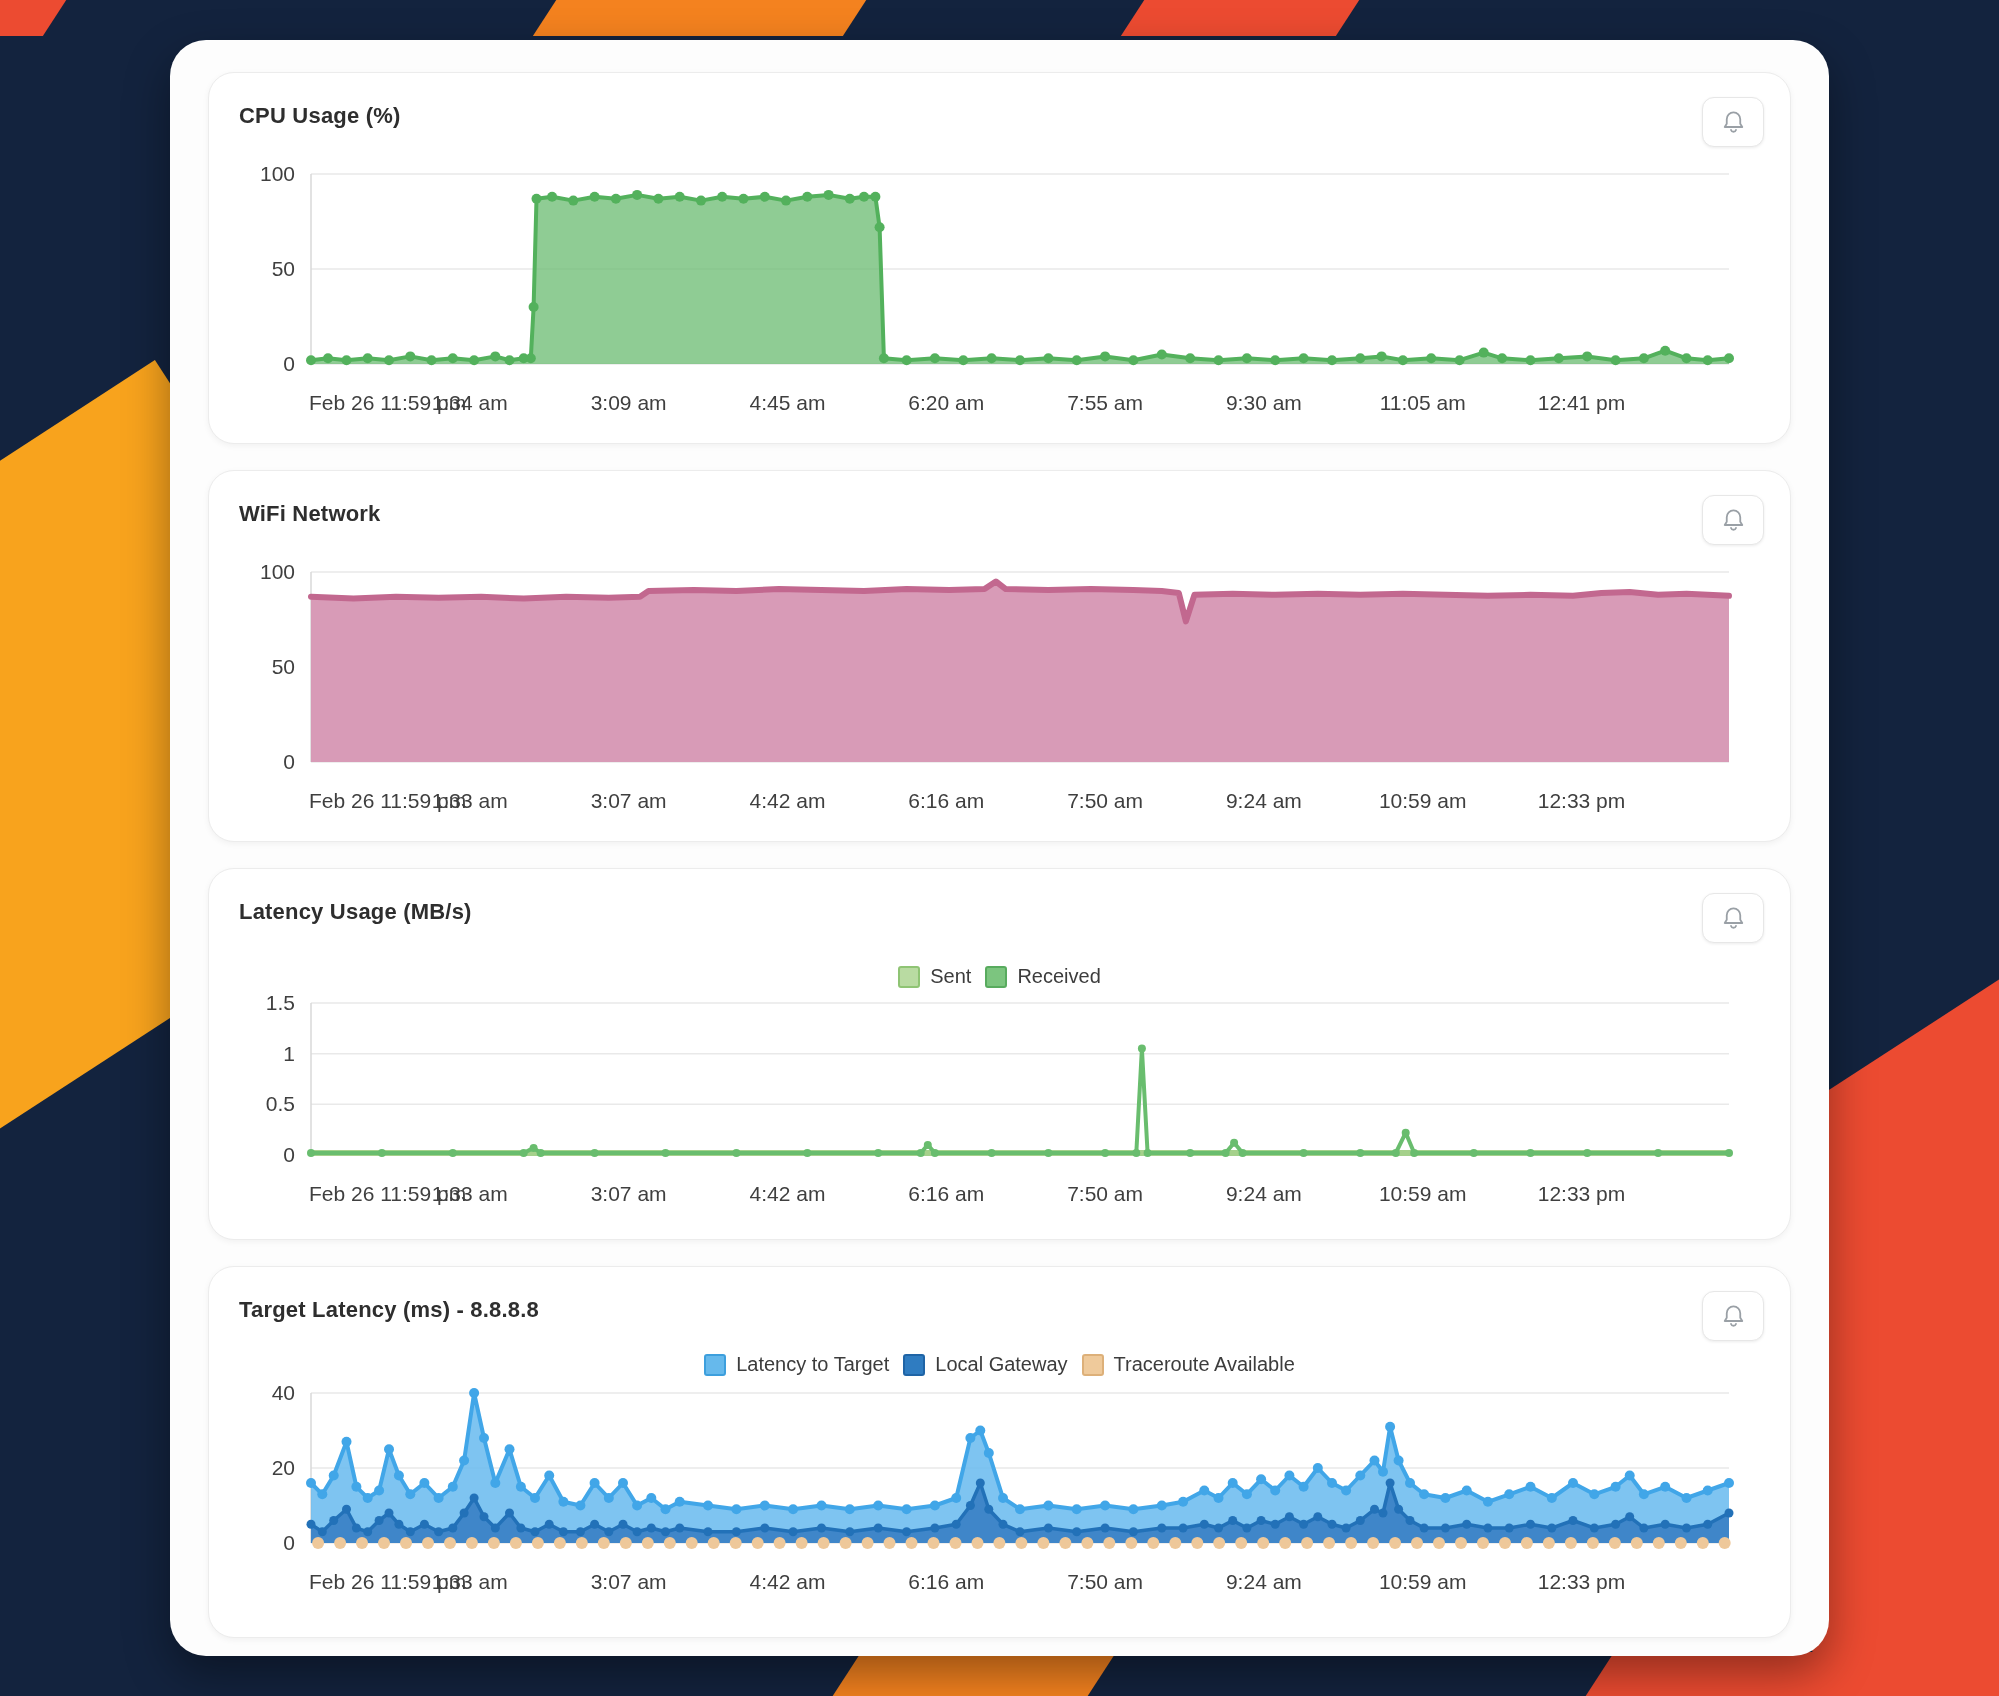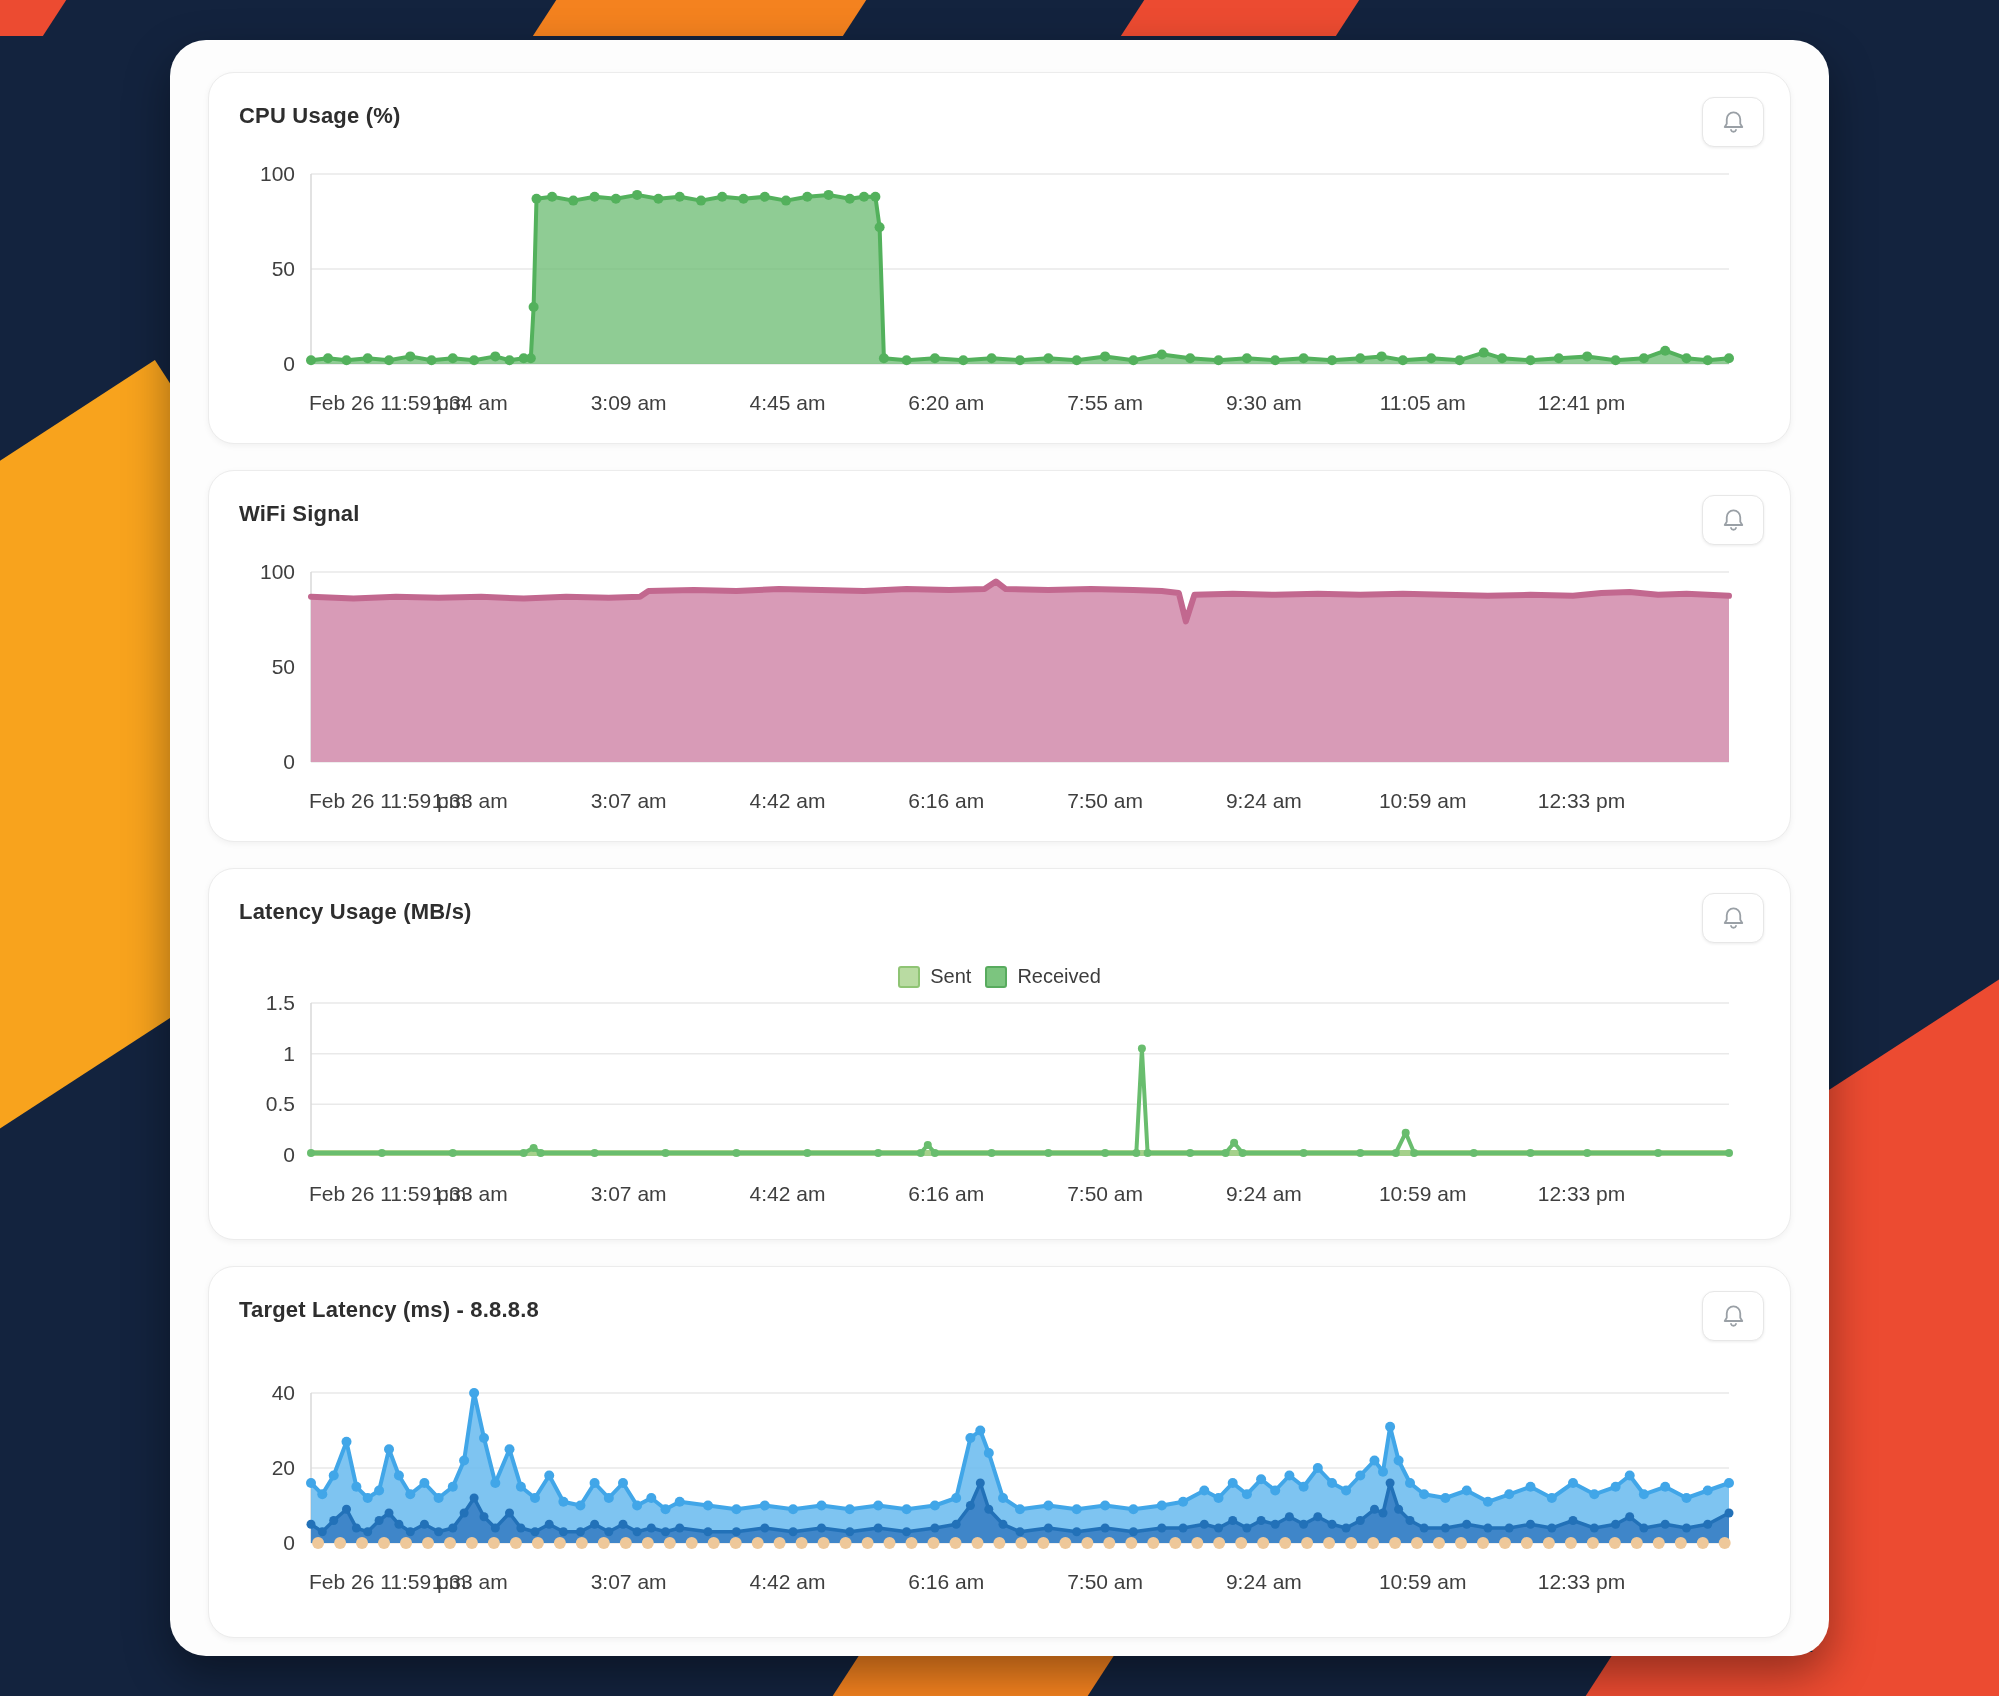--- a/index.html
+++ b/index.html
@@ -149,21 +149,21 @@
           <circle cx="1376.6" cy="202.2" r="5" fill="#53b15c"></circle>
           <circle cx="1404.9" cy="200.3" r="5" fill="#53b15c"></circle>
           <circle cx="1426.2" cy="192.7" r="5" fill="#53b15c"></circle>
           <circle cx="1447.5" cy="200.3" r="5" fill="#53b15c"></circle>
           <circle cx="1468.7" cy="202.2" r="5" fill="#53b15c"></circle>
           <circle cx="1490.0" cy="200.3" r="5" fill="#53b15c"></circle>
         </svg>
     </section>
 
     <section class="panel">
-      <h2 class="title">WiFi Signal</h2>
+      <h2 class="title">WiFi Network</h2>
       <button class="bell">
         <svg viewBox="0 0 24 24">
           <path d="M12 3c-3.3 0-6 2.7-6 6v4.2L4.2 16h15.6L18 13.2V9c0-3.3-2.7-6-6-6z"></path>
           <path d="M9.8 18.6a2.3 2.3 0 0 0 4.4 0"></path>
         </svg>
       </button>
       <svg class="chart" width="1523" height="280" style="top:85px;">
           <line x1="72" y1="16" x2="1490" y2="16" stroke="#e9e9e9" stroke-width="1.5"></line>
           <text x="56" y="23" text-anchor="end" class="tick">100</text>
           <line x1="72" y1="111" x2="1490" y2="111" stroke="#e9e9e9" stroke-width="1.5"></line>
@@ -262,20 +262,34 @@
     </section>
 
     <section class="panel">
       <h2 class="title">Target Latency (ms) - 8.8.8.8</h2>
       <button class="bell">
         <svg viewBox="0 0 24 24">
           <path d="M12 3c-3.3 0-6 2.7-6 6v4.2L4.2 16h15.6L18 13.2V9c0-3.3-2.7-6-6-6z"></path>
           <path d="M9.8 18.6a2.3 2.3 0 0 0 4.4 0"></path>
         </svg>
       </button>
+      <div class="legend" style="top:86px;">
+          <span class="lg-item">
+            <span class="lg-box" style="background: rgb(102, 185, 236); border-color: rgb(61, 159, 221);"></span>
+            <span>Latency to Target</span>
+          </span>
+          <span class="lg-item">
+            <span class="lg-box" style="background: rgb(47, 124, 193); border-color: rgb(31, 100, 166);"></span>
+            <span>Local Gateway</span>
+          </span>
+          <span class="lg-item">
+            <span class="lg-box" style="background: rgb(239, 202, 155); border-color: rgb(221, 176, 121);"></span>
+            <span>Traceroute Available</span>
+          </span>
+        </div>
       <svg class="chart" width="1523" height="235" style="top:112px;">
           <line x1="72" y1="14" x2="1490" y2="14" stroke="#e9e9e9" stroke-width="1.5"></line>
           <text x="56" y="21" text-anchor="end" class="tick">40</text>
           <line x1="72" y1="89" x2="1490" y2="89" stroke="#e9e9e9" stroke-width="1.5"></line>
           <text x="56" y="96" text-anchor="end" class="tick">20</text>
           <line x1="72" y1="164" x2="1490" y2="164" stroke="#e9e9e9" stroke-width="1.5"></line>
           <text x="56" y="171" text-anchor="end" class="tick">0</text>
           <line x1="72" y1="14" x2="72" y2="164" stroke="#d9d9d9" stroke-width="1.5"></line>
           <text x="70" y="210" text-anchor="start" class="tick">Feb 26 11:59 pm</text>
           <text x="230.816" y="210" text-anchor="middle" class="tick">1:33 am</text>

